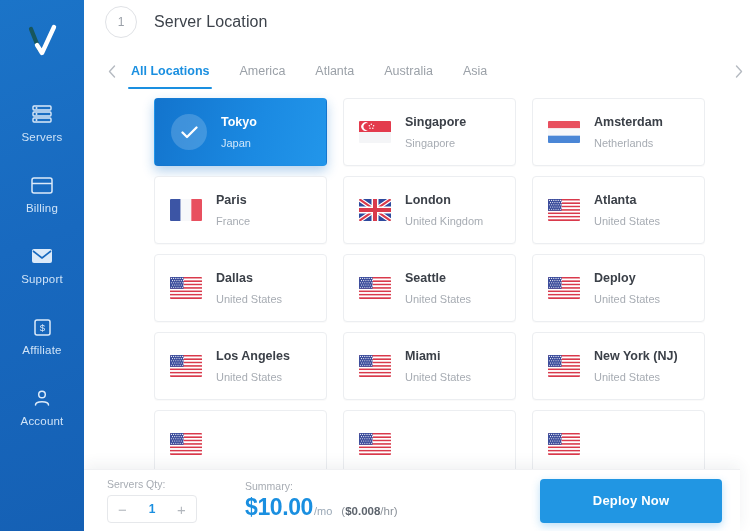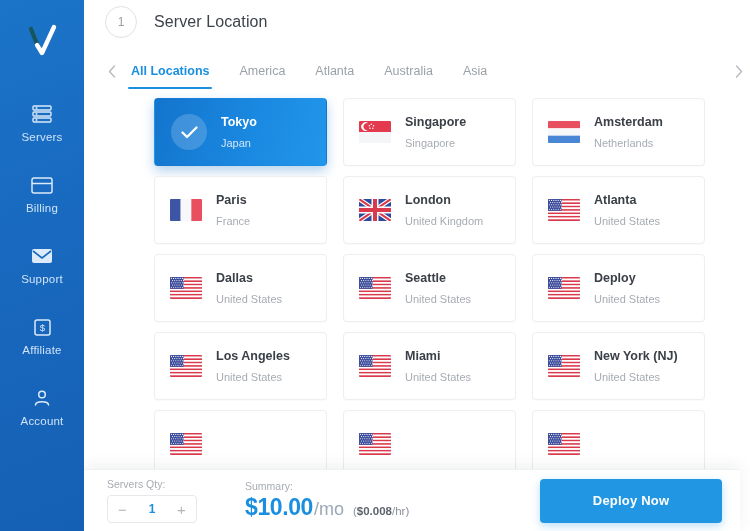--- a/index.html
+++ b/index.html
@@ -123,21 +123,21 @@
   .step-btn {
     width: 29px; height: 26px; display: flex; align-items: center; justify-content: center;
     color: #b2b7bd; font-size: 15px; cursor: pointer; user-select: none;
   }
   .step-val {
     flex: 1; text-align: center; font-size: 12px; font-weight: bold; color: #1a8fe0;
   }
   .summary-block { margin-left: 48px; display: flex; flex-direction: column; gap: 2px; }
   .price-row { display: flex; align-items: baseline; }
   .price-main { font-size: 23px; font-weight: bold; color: #1a8fe0; letter-spacing: -.4px; }
-  .price-per { font-size: 18px; color: #9aa8b6; margin-left: 1px; }
+  .price-per { font-size: 11px; color: #9aa8b6; margin-left: 1px; }
   .price-hr { font-size: 11.5px; color: #8b9199; margin-left: 9px; }
   .price-hr b { color: #5d646d; font-weight: bold; }
   .deploy-btn {
     margin-left: auto; width: 182px; height: 44px; border-radius: 4px;
     background: #2196e3; color: #fff; font-size: 13px; font-weight: bold;
     display: flex; align-items: center; justify-content: center; cursor: pointer;
     border: none; letter-spacing: .2px;
     box-shadow: 0 3px 8px rgba(33,150,227,.3);
   }
 </style>

